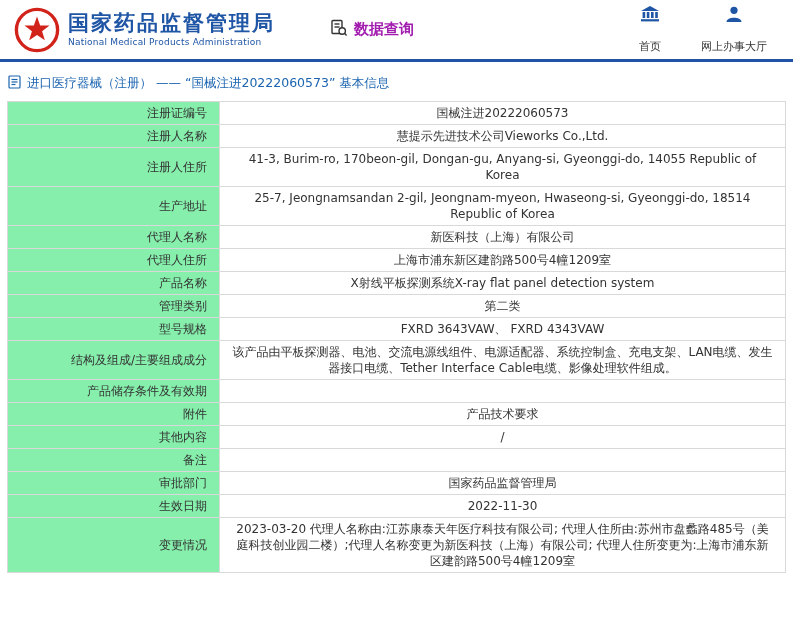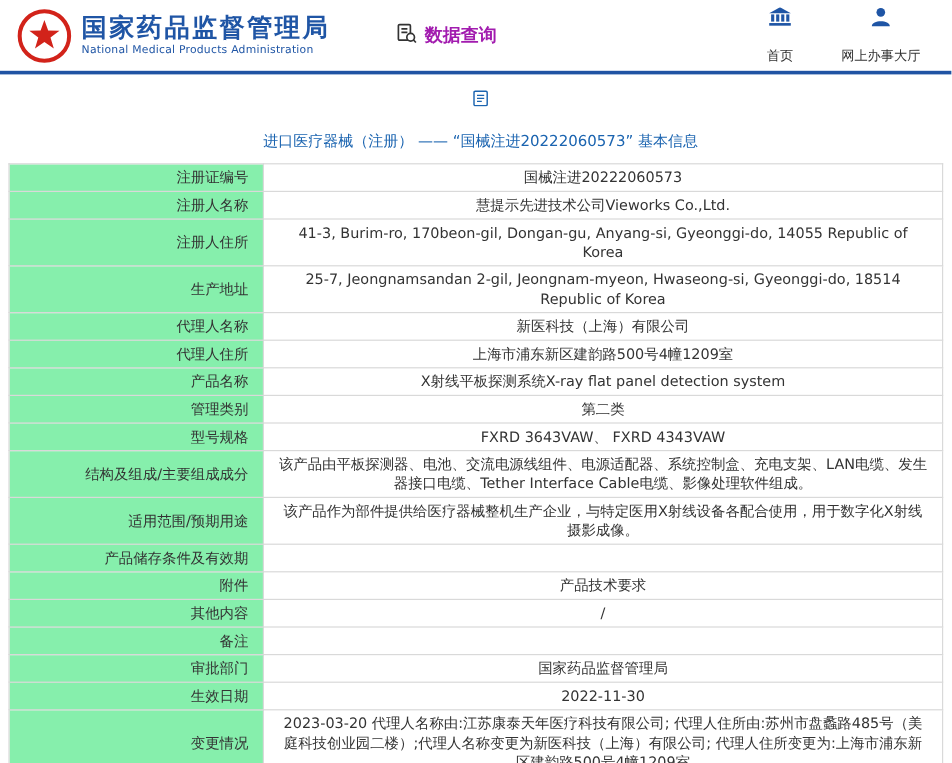--- a/index.html
+++ b/index.html
@@ -21,22 +21,22 @@
     margin-left: 55px; display: flex; align-items: center; gap: 6px;
     font-size: 15px; font-weight: bold; color: #a21caf; cursor: pointer;
   }
   .header-links { margin-left: auto; display: flex; gap: 40px; padding-right: 12px; }
   .hlink {
     display: flex; flex-direction: column; align-items: center; gap: 14px;
     font-size: 11px; color: #333; text-decoration: none; cursor: pointer; white-space: nowrap;
   }
   
   .breadcrumb {
-    margin: 13px 0 9px 8px; display: flex; align-items: center; gap: 18px;
-    color: #1b64b0; font-size: 12.5px; font-weight: 500; flex-direction: column;
+    margin: 13px 0 9px 8px; display: flex; align-items: center; gap: 6px;
+    color: #1b64b0; font-size: 12.5px; font-weight: 500;
   }
   
   .info-table {
     width: 779px; margin-left: 7px; border-collapse: collapse;
     table-layout: fixed; font-size: 12px;
   }
   .info-table td {
     border: 1px solid #d9d9d9; padding: 3px 12px; line-height: 16px;
     vertical-align: middle; word-break: break-word;
   }
@@ -145,24 +145,20 @@
       </tr>
       <tr>
         <td class="label-cell">型号规格</td>
         <td class="value-cell">FXRD 3643VAW、 FXRD 4343VAW</td>
       </tr>
       <tr>
         <td class="label-cell">结构及组成/主要组成成分</td>
         <td class="value-cell">该产品由平板探测器、电池、交流电源线组件、电源适配器、系统控制盒、充电支架、LAN电缆、发生器接口电缆、Tether Interface Cable电缆、影像处理软件组成。</td>
       </tr>
       <tr>
-        <td class="label-cell">适用范围/预期用途</td>
-        <td class="value-cell">该产品作为部件提供给医疗器械整机生产企业，与特定医用X射线设备各配合使用，用于数字化X射线摄影成像。</td>
-      </tr>
-      <tr>
         <td class="label-cell">产品储存条件及有效期</td>
         <td class="value-cell"></td>
       </tr>
       <tr>
         <td class="label-cell">附件</td>
         <td class="value-cell">产品技术要求</td>
       </tr>
       <tr>
         <td class="label-cell">其他内容</td>
         <td class="value-cell">/</td>

